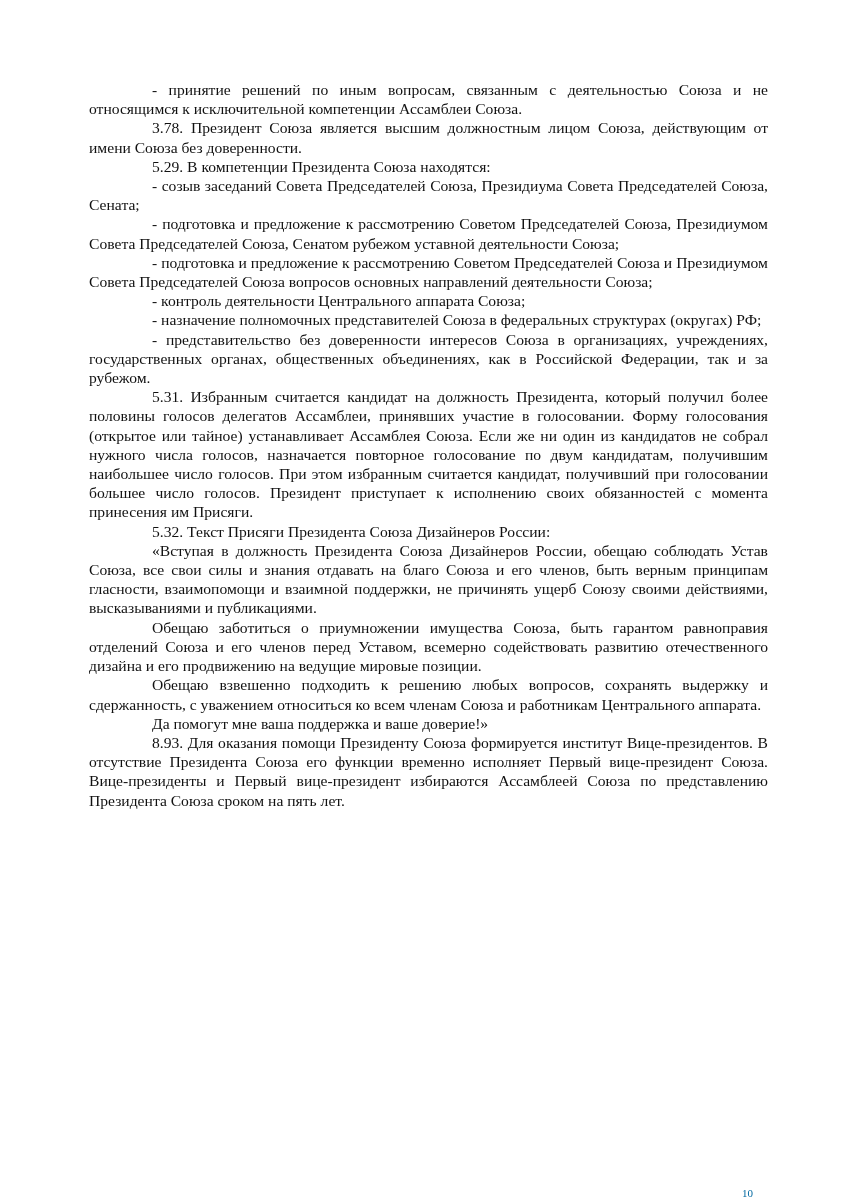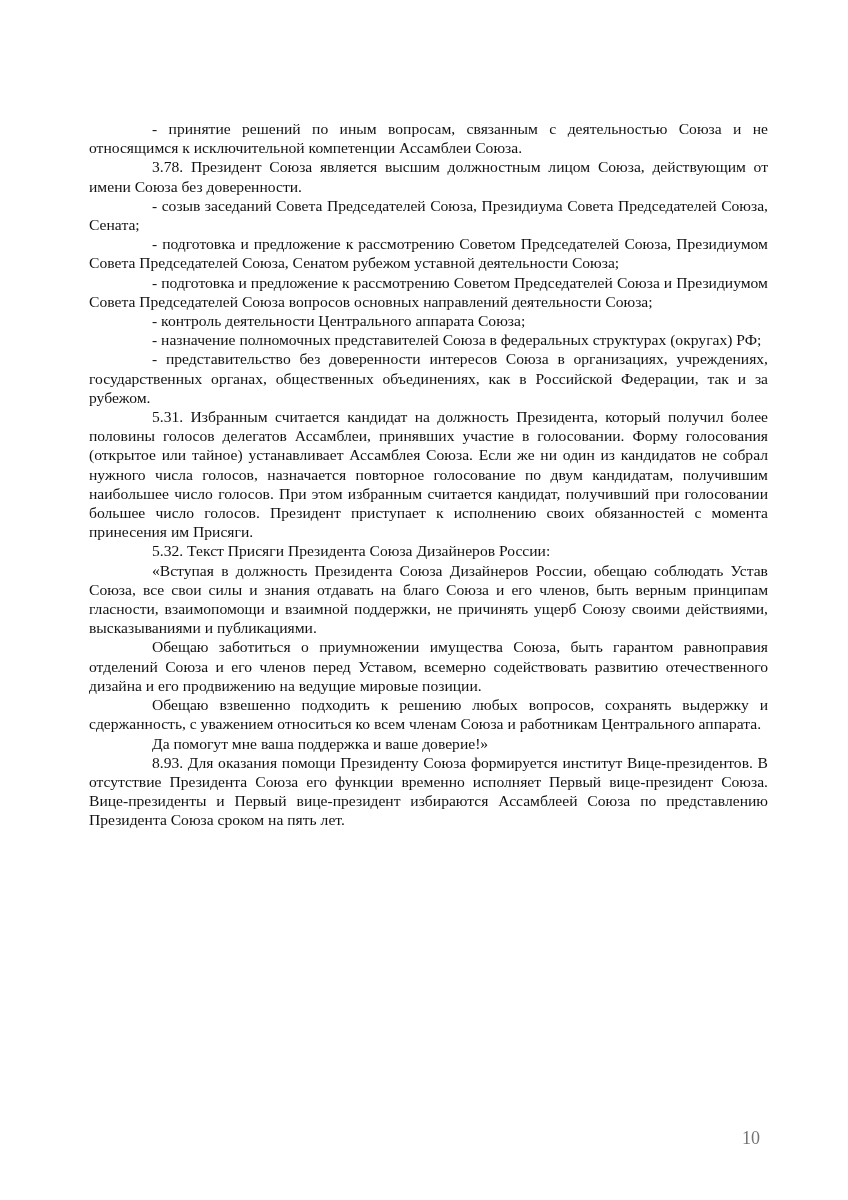--- a/index.html
+++ b/index.html
@@ -1,39 +1,40 @@
 <!DOCTYPE html>
 <html><head>
 <meta charset="utf-8">
 <style>
   html, body { margin: 0; padding: 0; background: #ffffff; }
   body { width: 848px; height: 1200px; position: relative; overflow: hidden; }
   .page {
     position: absolute; left: 89px; top: 80px; width: 679px;
     font-family: "Liberation Serif", serif; font-size: 15.6px; line-height: 19.2px;
-    color: #111111; text-align: justify; margin-top: 39px;
+    color: #111111; text-align: justify;
   }
   .p { margin: 0; text-indent: 63px; }
   .heading {
     font-weight: bold; margin: 48px 0 20px 0; text-indent: 63px;
     letter-spacing: 0.2px;
   }
   .page-number {
-    position: absolute; left: 742px; top: 1128px;
-    font-family: "Liberation Serif", serif; font-size: 18px; color: #737373;
+    position: absolute; left: 742px; top: 1187px;
+    font-family: "Liberation Serif", serif; font-size: 11px; color: #0369a1;
   }
 </style>
 </head>
 <body>
 
 <div class="page">
   <p class="p">- принятие решений по иным вопросам, связанным с деятельностью Союза и не относящимся к исключительной компетенции Ассамблеи Союза.</p>
 
 
   <p class="p">3.78.    Президент Союза является высшим должностным лицом Союза, действующим от имени Союза без доверенности.</p>
+  <p class="p">5.29. В компетенции Президента Союза находятся:</p>
   <p class="p">- созыв заседаний Совета Председателей Союза, Президиума Совета Председателей Союза, Сената;</p>
   <p class="p">- подготовка и предложение к рассмотрению Советом Председателей Союза, Президиумом Совета Председателей Союза, Сенатом рубежом уставной деятельности Союза;</p>
   <p class="p">- подготовка и предложение к рассмотрению Советом Председателей Союза и Президиумом Совета Председателей Союза  вопросов основных направлений деятельности Союза;</p>
   <p class="p">- контроль деятельности Центрального аппарата Союза;</p>
   <p class="p">- назначение полномочных представителей Союза в федеральных структурах (округах) РФ;</p>
   <p class="p">- представительство без доверенности интересов Союза в организациях, учреждениях, государственных органах,  общественных объединениях, как в Российской Федерации, так и за рубежом.</p>
   <p class="p">5.31. Избранным считается кандидат на должность Президента, который получил более половины голосов делегатов Ассамблеи, принявших участие в голосовании. Форму голосования (открытое или тайное) устанавливает Ассамблея Союза. Если же ни один из кандидатов не собрал нужного числа голосов, назначается повторное голосование по двум кандидатам, получившим наибольшее число голосов. При этом избранным считается кандидат, получивший при голосовании большее число голосов. Президент приступает к исполнению своих обязанностей с момента принесения им Присяги.</p>
   <p class="p">5.32. Текст Присяги Президента Союза Дизайнеров России:</p>
   <p class="p">«Вступая в должность Президента Союза Дизайнеров России, обещаю соблюдать Устав Союза, все свои силы и знания отдавать на благо Союза и его членов, быть верным принципам гласности, взаимопомощи и взаимной поддержки, не причинять ущерб Союзу своими действиями, высказываниями и публикациями.</p>
   <p class="p">Обещаю заботиться о приумножении имущества Союза, быть гарантом равноправия отделений Союза и его членов перед Уставом, всемерно содействовать развитию отечественного дизайна и его продвижению на ведущие мировые позиции.</p>

